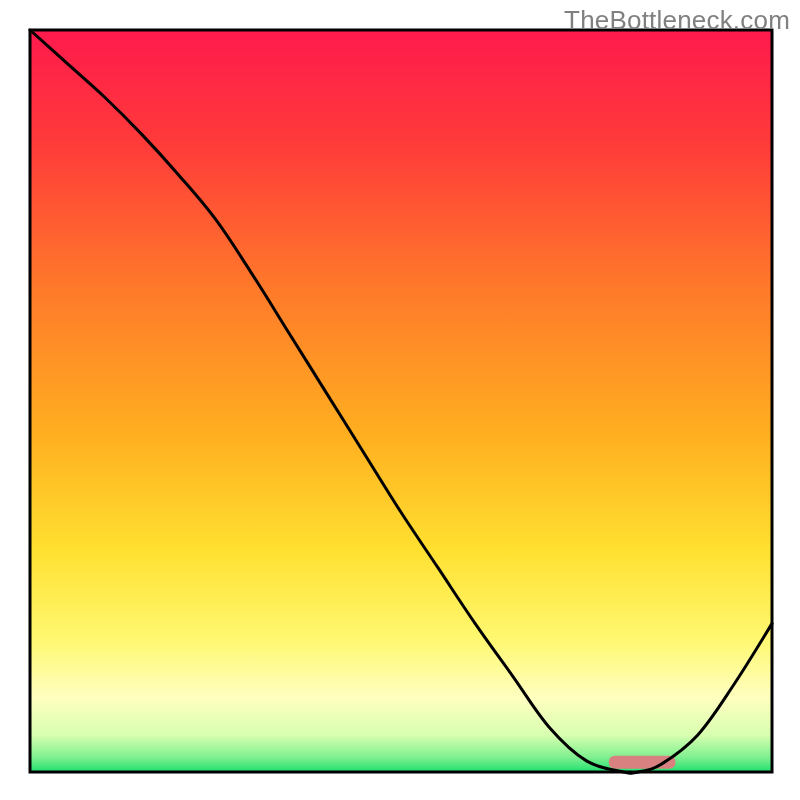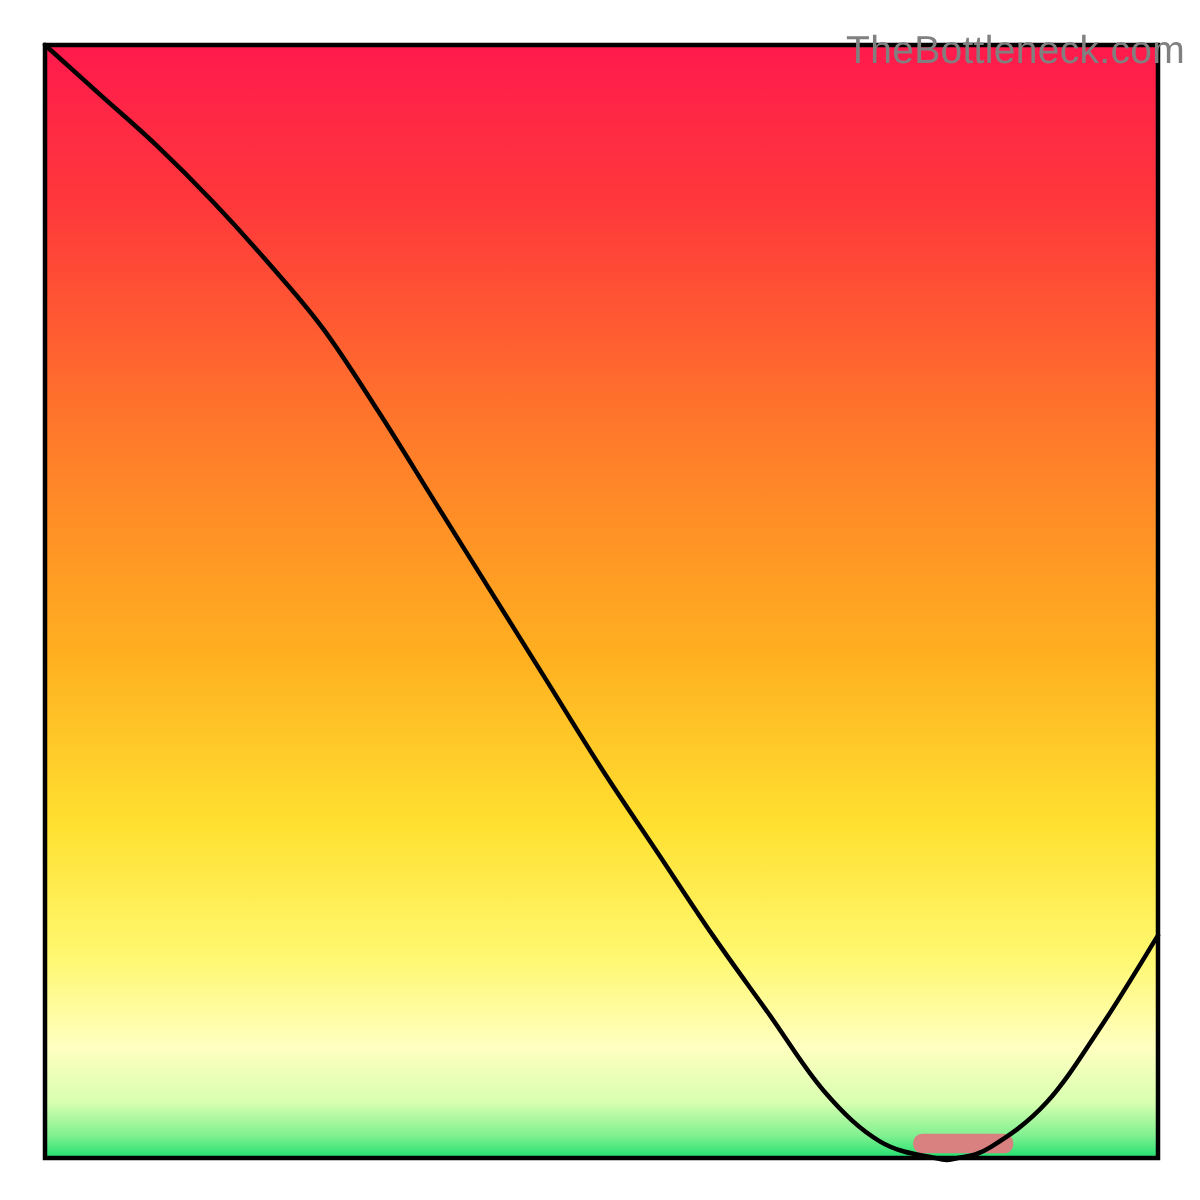--- a/index.html
+++ b/index.html
@@ -11,21 +11,21 @@
     background: #ffffff;
     font-family: Arial, Helvetica, sans-serif;
   }
   .chart-container {
     position: relative;
     width: 800px;
     height: 800px;
   }
   .watermark {
     position: absolute;
-    top: 18px;
+    top: 5px;
     right: 10px;
     color: #808080;
     font-size: 26px;
     font-weight: normal;
     letter-spacing: 0.2px;
     z-index: 5;
   }
   svg.plot {
     position: absolute;
     left: 0;

